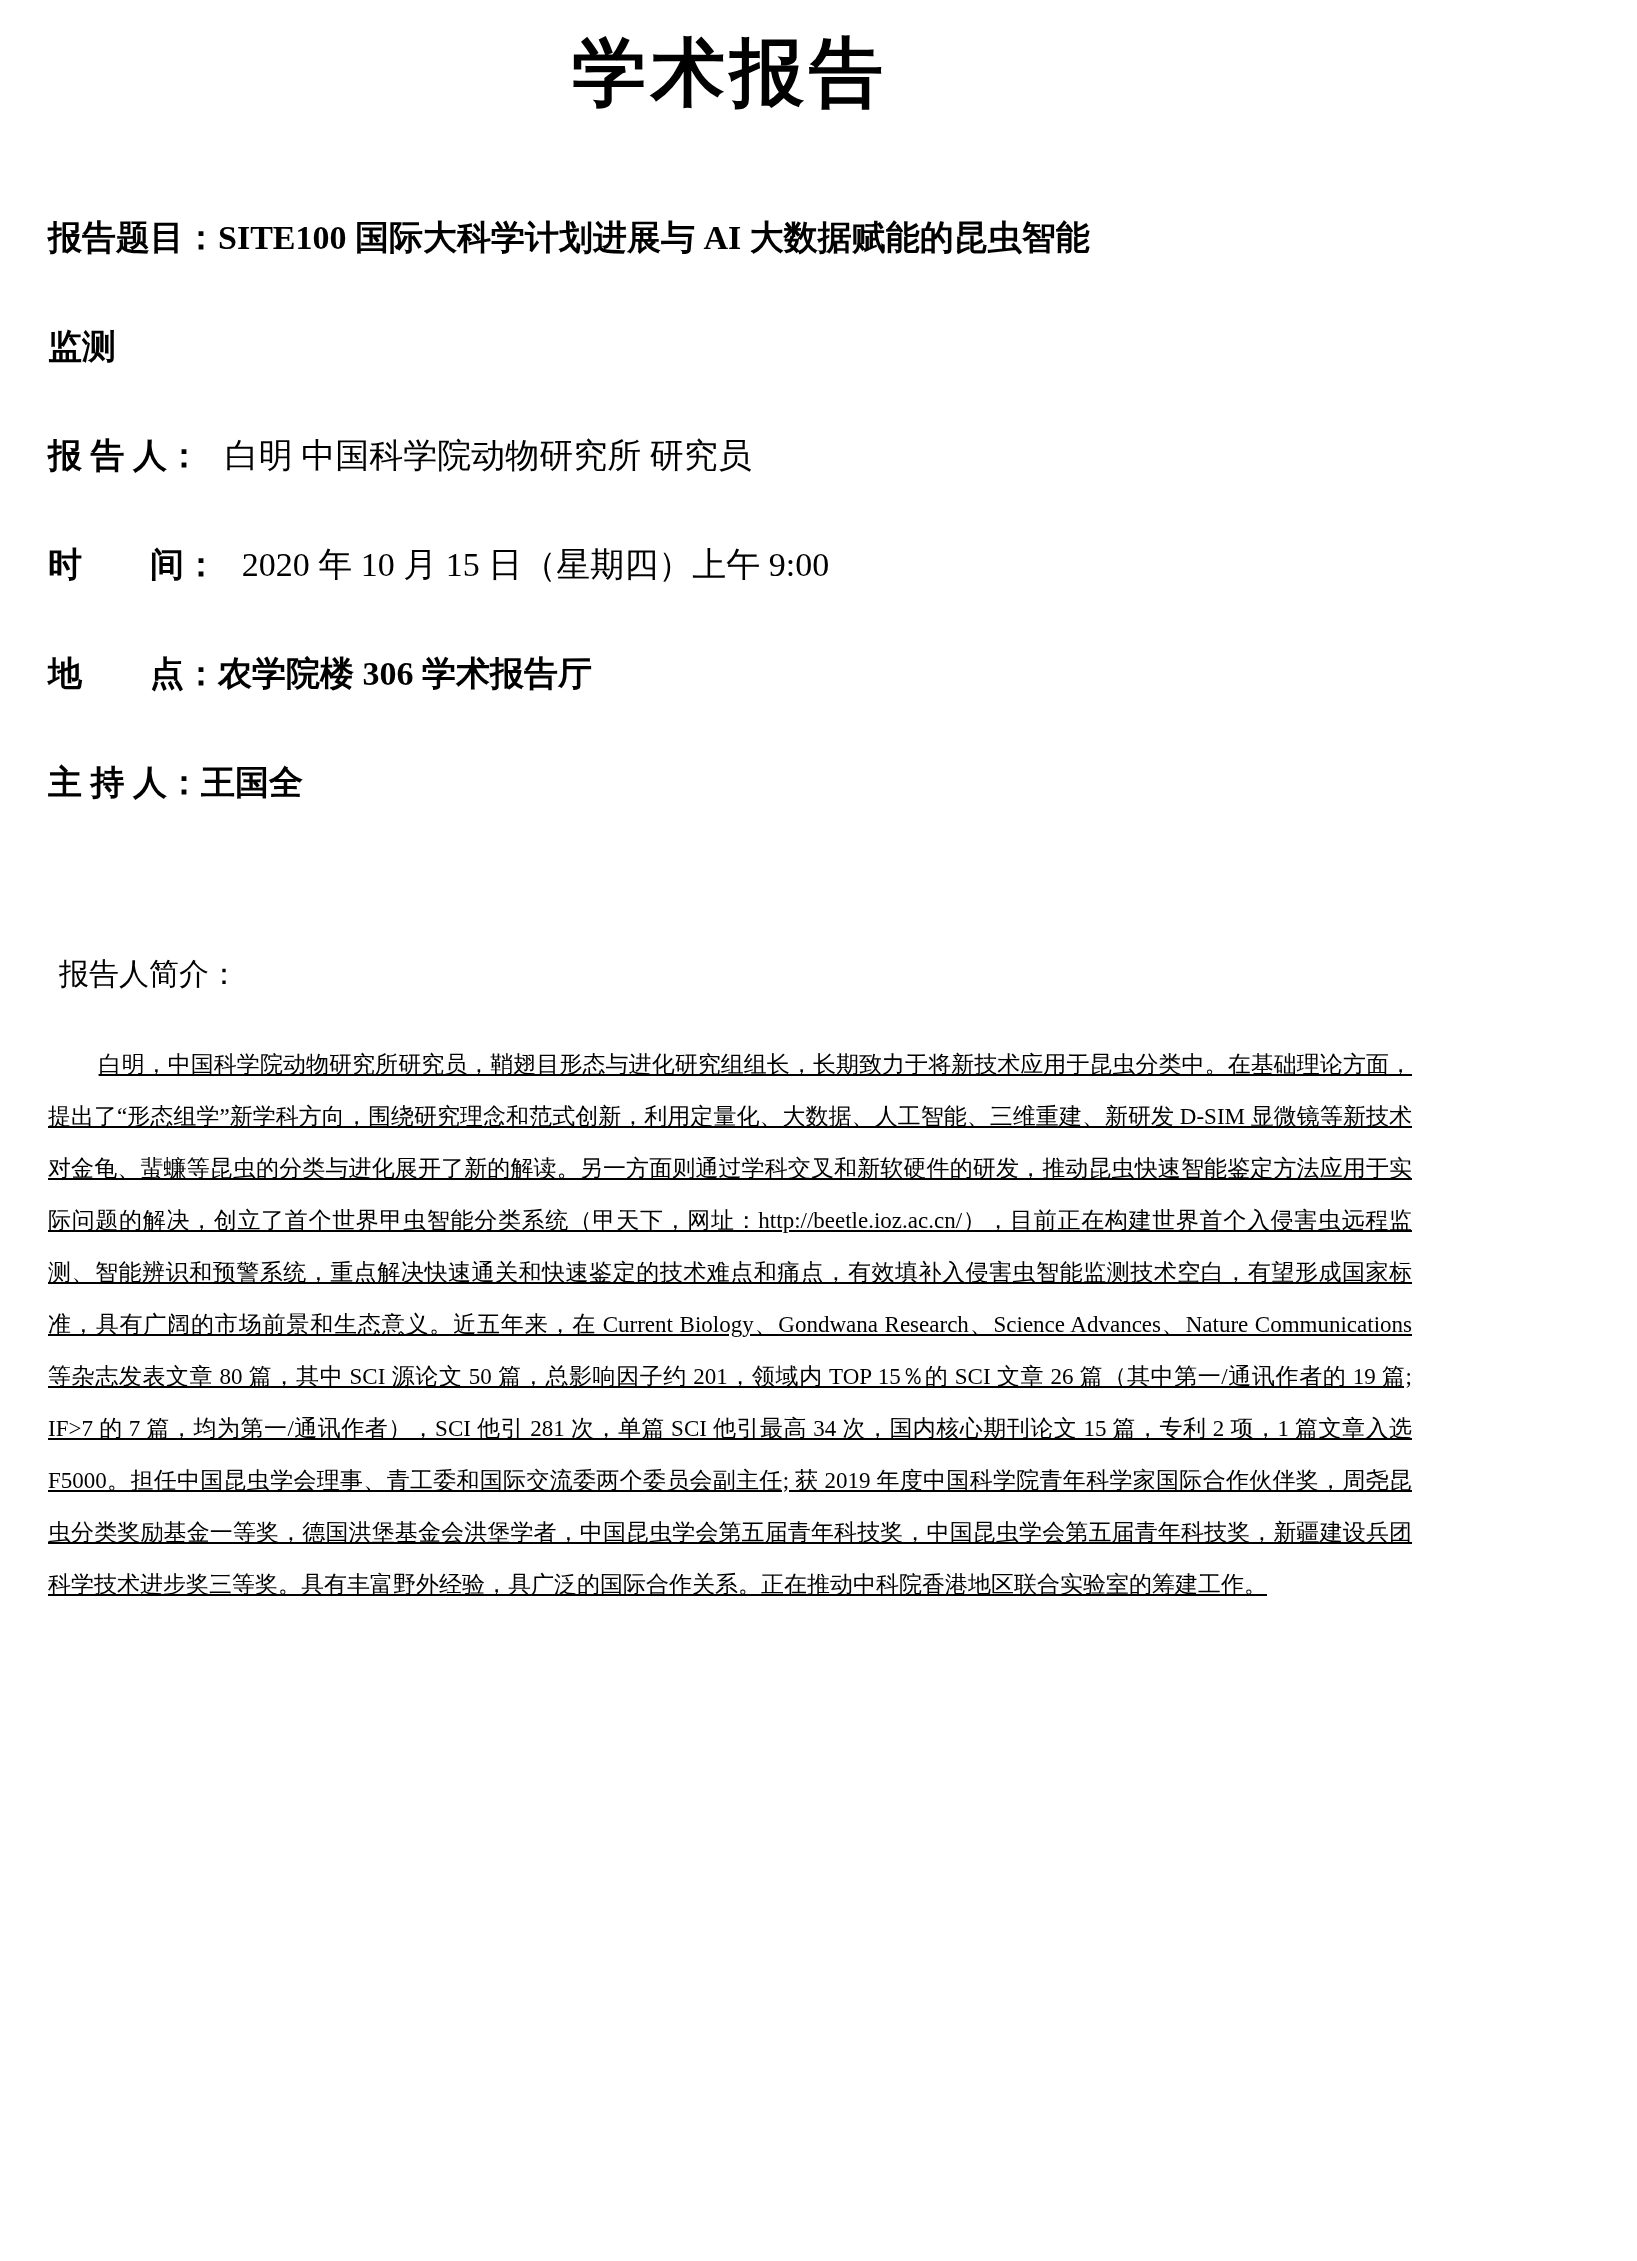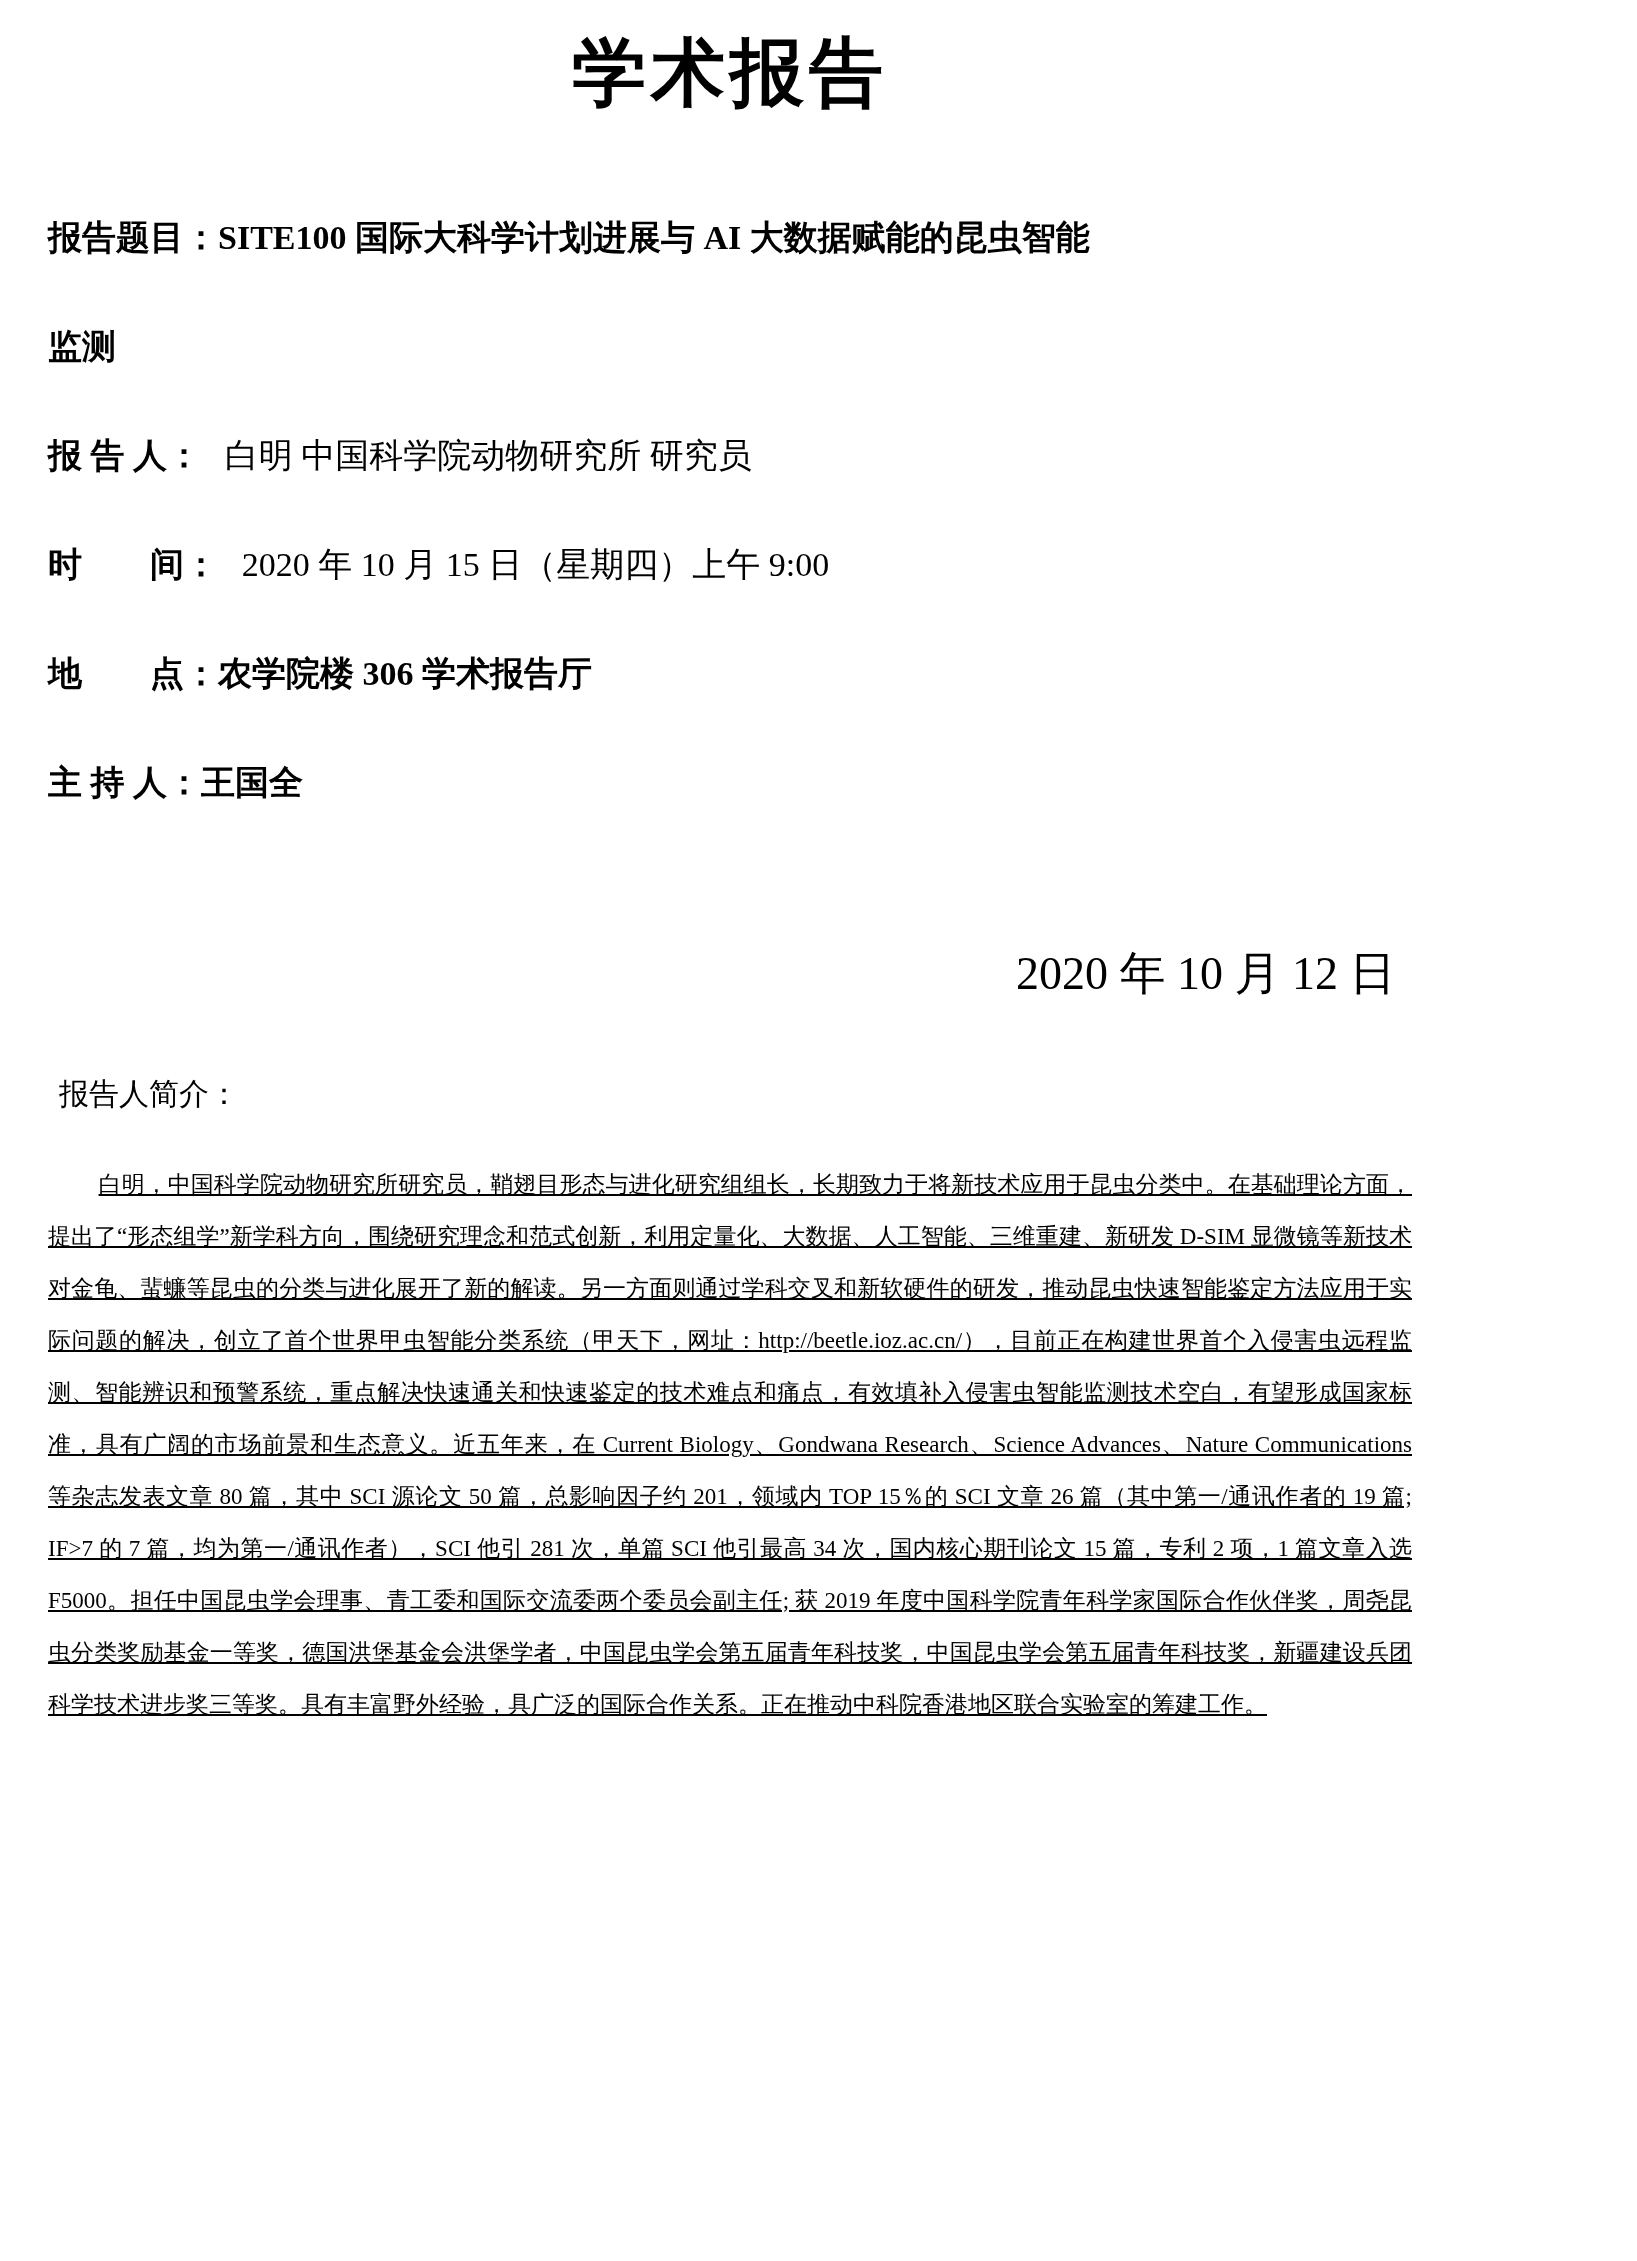--- a/index.html
+++ b/index.html
@@ -85,21 +85,20 @@
     <p class="info-line"><span class="bold">时　　间：</span><span class="regular val-gap">2020 年 10 月 15 日（星期四）上午 9:00</span></p>
 
     <p class="info-line"><span class="bold">地　　点：</span><span class="bold">农学院楼 306 学术报告厅</span></p>
 
     <p class="info-line"><span class="bold">主 持 人：</span><span class="bold">王国全</span></p>
 
   </div>
 
 
   <div class="signature-block">
-    <p>2020 年 10 月 12 日</p>
   </div>
 
   <p class="bio-heading">报告人简介：</p>
 
   <p class="bio-text">白明，中国科学院动物研究所研究员，鞘翅目形态与进化研究组组长，长期致力于将新技术应用于昆虫分类中。在基础理论方面，提出了“形态组学”新学科方向，围绕研究理念和范式创新，利用定量化、大数据、人工智能、三维重建、新研发 D-SIM 显微镜等新技术对金龟、蜚蠊等昆虫的分类与进化展开了新的解读。另一方面则通过学科交叉和新软硬件的研发，推动昆虫快速智能鉴定方法应用于实际问题的解决，创立了首个世界甲虫智能分类系统（甲天下，网址：http://beetle.ioz.ac.cn/），目前正在构建世界首个入侵害虫远程监测、智能辨识和预警系统，重点解决快速通关和快速鉴定的技术难点和痛点，有效填补入侵害虫智能监测技术空白，有望形成国家标准，具有广阔的市场前景和生态意义。近五年来，在 Current Biology、Gondwana Research、Science Advances、Nature Communications 等杂志发表文章 80 篇，其中 SCI 源论文 50 篇，总影响因子约 201，领域内 TOP 15％的 SCI 文章 26 篇（其中第一/通讯作者的 19 篇; IF&gt;7 的 7 篇，均为第一/通讯作者），SCI 他引 281 次，单篇 SCI 他引最高 34 次，国内核心期刊论文 15 篇，专利 2 项，1 篇文章入选 F5000。担任中国昆虫学会理事、青工委和国际交流委两个委员会副主任; 获 2019 年度中国科学院青年科学家国际合作伙伴奖，周尧昆虫分类奖励基金一等奖，德国洪堡基金会洪堡学者，中国昆虫学会第五届青年科技奖，中国昆虫学会第五届青年科技奖，新疆建设兵团科学技术进步奖三等奖。具有丰富野外经验，具广泛的国际合作关系。正在推动中科院香港地区联合实验室的筹建工作。</p>
 
 </div>
 
 
 </body></html>

